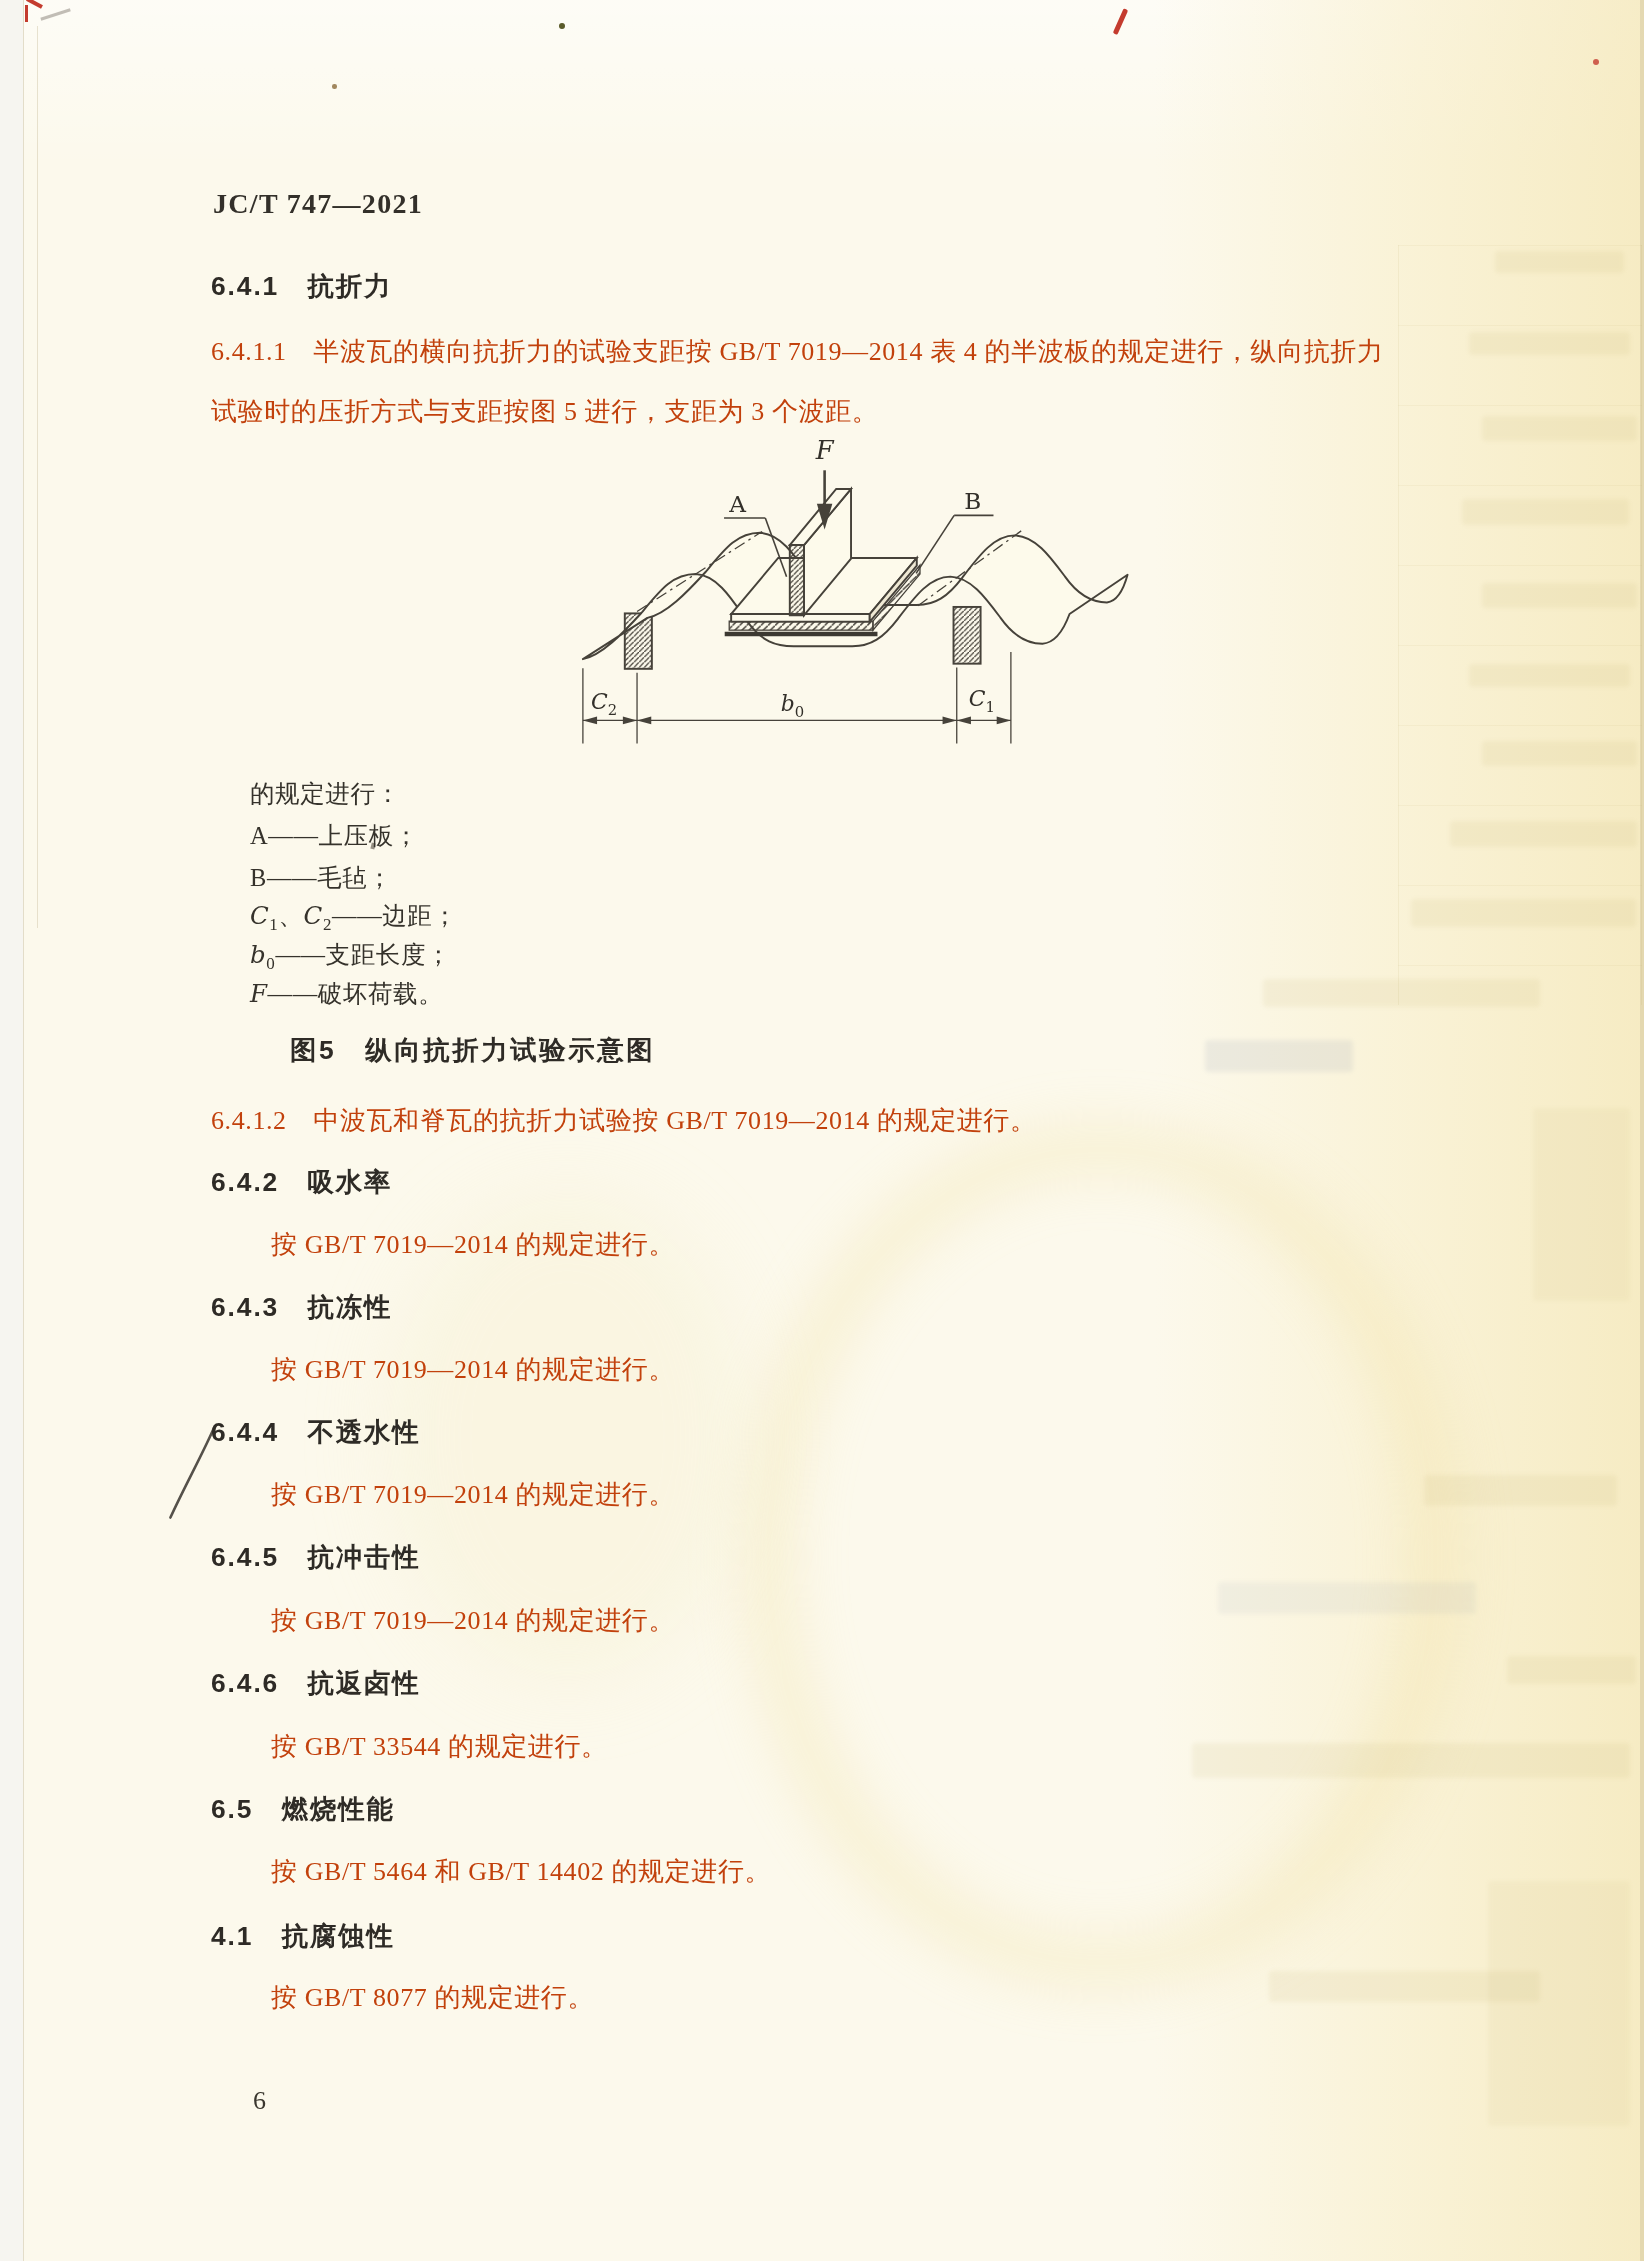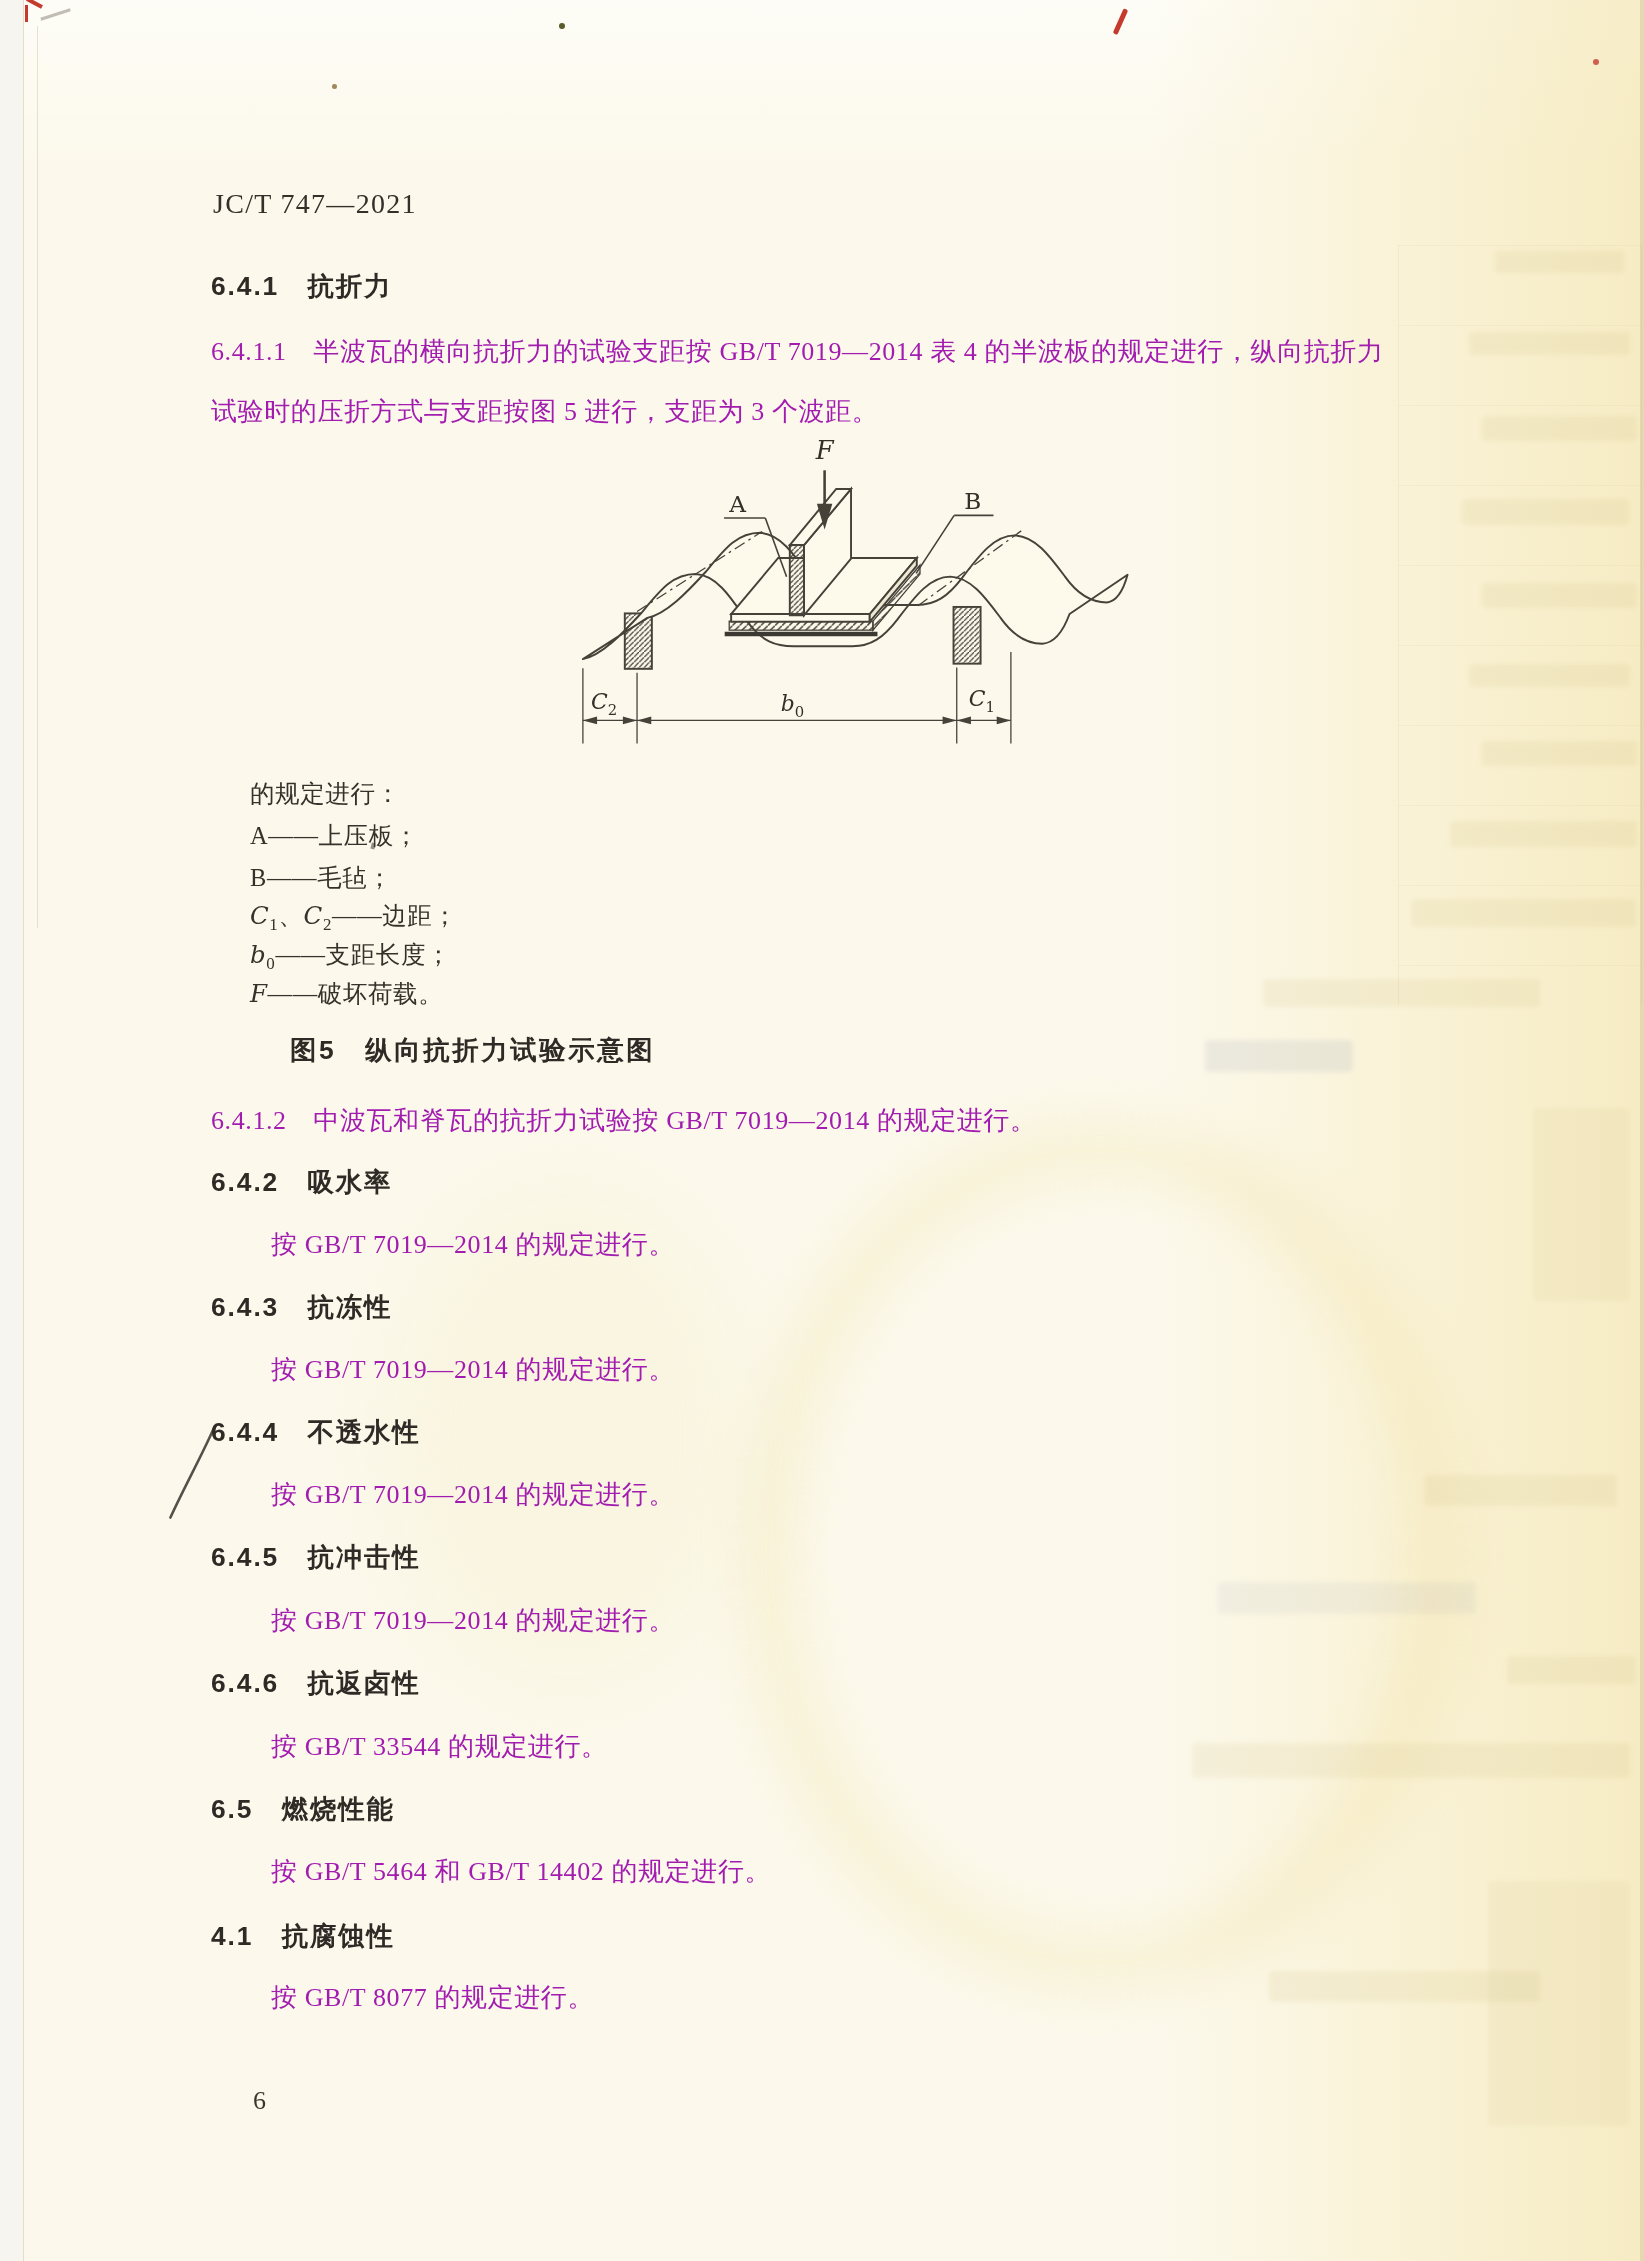--- a/index.html
+++ b/index.html
@@ -27,23 +27,23 @@
   .ghost{position:absolute;background:#b9a75e;opacity:.10;filter:blur(1.9px);border-radius:3.9px;}
   .ghost.blue{background:#7e8aa5;opacity:.12;}
   .ghost-grid{position:absolute;left:1398px;top:245px;width:242px;height:760px;opacity:.5;
     border-left:1.3px solid rgba(180,160,90,.22);border-right:1.3px solid rgba(180,160,90,.22);
     background:repeating-linear-gradient(to bottom, rgba(180,160,90,.16) 0 1.3px, transparent 1.3px 80px);}
   
   .mark{position:absolute;}
   .red{background:#c43b2e;}
   
   .t{position:absolute;white-space:nowrap;}
-  .doc-header{font-weight:normal;font-size:28px;letter-spacing:1.3px;}
+  .doc-header{font-weight:bold;font-size:28px;letter-spacing:1.3px;}
   .h{font-family:"Liberation Sans","DejaVu Sans",sans-serif;font-weight:700;font-size:26.4px;letter-spacing:1.9px;color:#2e2b26;}
-  .p{font-size:26px;letter-spacing:0.6px;color:#a21caf;text-align:right;}
+  .p{font-size:26px;letter-spacing:0.6px;color:#c2410c;text-align:right;}
   .legend{font-size:24.5px;letter-spacing:0.6px;color:#35322b;}
   .legend .it{font-style:italic;font-family:"DejaVu Serif",serif;}
   .legend sub{font-size:17px;}
   .caption{position:absolute;left:213px;width:1224px;text-align:left;
     font-family:"Liberation Sans","DejaVu Sans",sans-serif;font-weight:700;font-size:26.4px;letter-spacing:2.6px;
     padding-left:77px;box-sizing:border-box;color:#2e2b26;}
   .pagenum{font-size:26px;color:#3a372f;}
   .figure-wrap{position:absolute;left:541px;top:420px;width:593px;height:332px;}
   svg text{font-family:"DejaVu Serif",serif;}
   .penslash{position:absolute;left:155px;top:1417px;width:77px;height:110px;}

